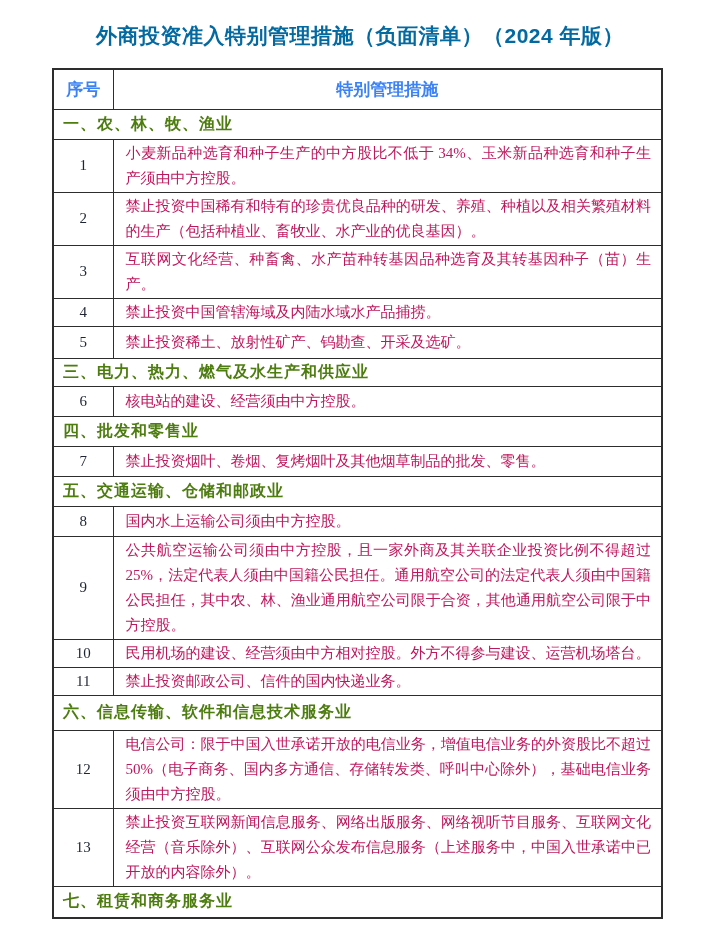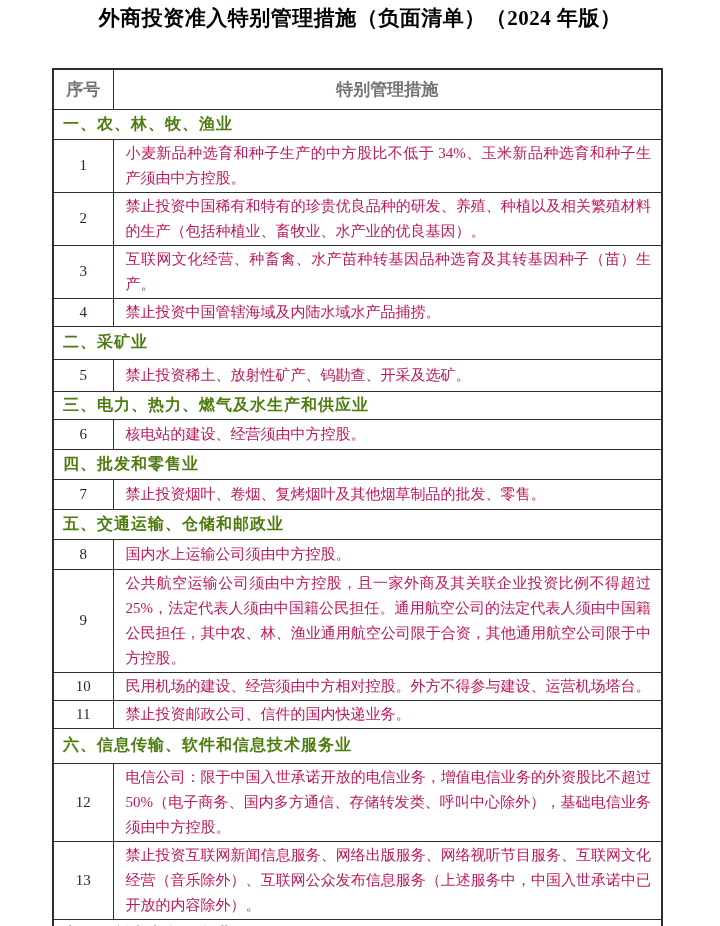--- a/index.html
+++ b/index.html
@@ -11,29 +11,29 @@
     position: relative;
     width: 720px;
     height: 926px;
     background: #ffffff;
     overflow: hidden;
     font-family: "Liberation Serif", serif;
     color: #1e2433;
   }
   .doc-title {
     position: absolute;
-    top: 4px;
+    top: 22px;
     left: 0;
     width: 720px;
     text-align: center;
-    font-family: Liberation Serif, serif;
+    font-family: Liberation Sans, sans-serif;
     font-weight: bold;
     font-size: 21px;
     letter-spacing: 0.5px;
-    color: #000000;
+    color: #0369a1;
     margin: 0;
   }
   table.neg-list {
     position: absolute;
     left: 52px;
     top: 68px;
     width: 611px;
     border-collapse: collapse;
     table-layout: fixed;
     border: 2px solid #2d2d2d;
@@ -42,21 +42,21 @@
   table.neg-list td, table.neg-list th {
     border: 1.5px solid #2d2d2d;
     vertical-align: middle;
     overflow: hidden;
   }
   th.h-num, th.h-measure {
     font-family: "Liberation Sans", sans-serif;
     font-weight: bold;
     font-size: 17px;
     text-align: center;
-    color: #737373;
+    color: #3b82f6;
   }
   td.cell-num {
     text-align: center;
     font-size: 15px;
     font-family: "Liberation Serif", serif;
     color: #1e2433;
   }
   td.cell-text {
     font-size: 15px;
     line-height: 25px;
@@ -107,23 +107,20 @@
       <tr style="height:27px;">
         <td class="cell-num">3</td>
         <td class="cell-text">互联网文化经营、种畜禽、水产苗种转基因品种选育及其转基因种子（苗）生产。</td>
       </tr>
 
       <tr style="height:27px;">
         <td class="cell-num">4</td>
         <td class="cell-text">禁止投资中国管辖海域及内陆水域水产品捕捞。</td>
       </tr>
 
-      <tr style="height:33px;">
-        <td class="cell-section" colspan="2">二、采矿业</td>
-      </tr>
 
       <tr style="height:32px;">
         <td class="cell-num">5</td>
         <td class="cell-text">禁止投资稀土、放射性矿产、钨勘查、开采及选矿。</td>
       </tr>
 
       <tr style="height:28px;">
         <td class="cell-section" colspan="2">三、电力、热力、燃气及水生产和供应业</td>
       </tr>
 

